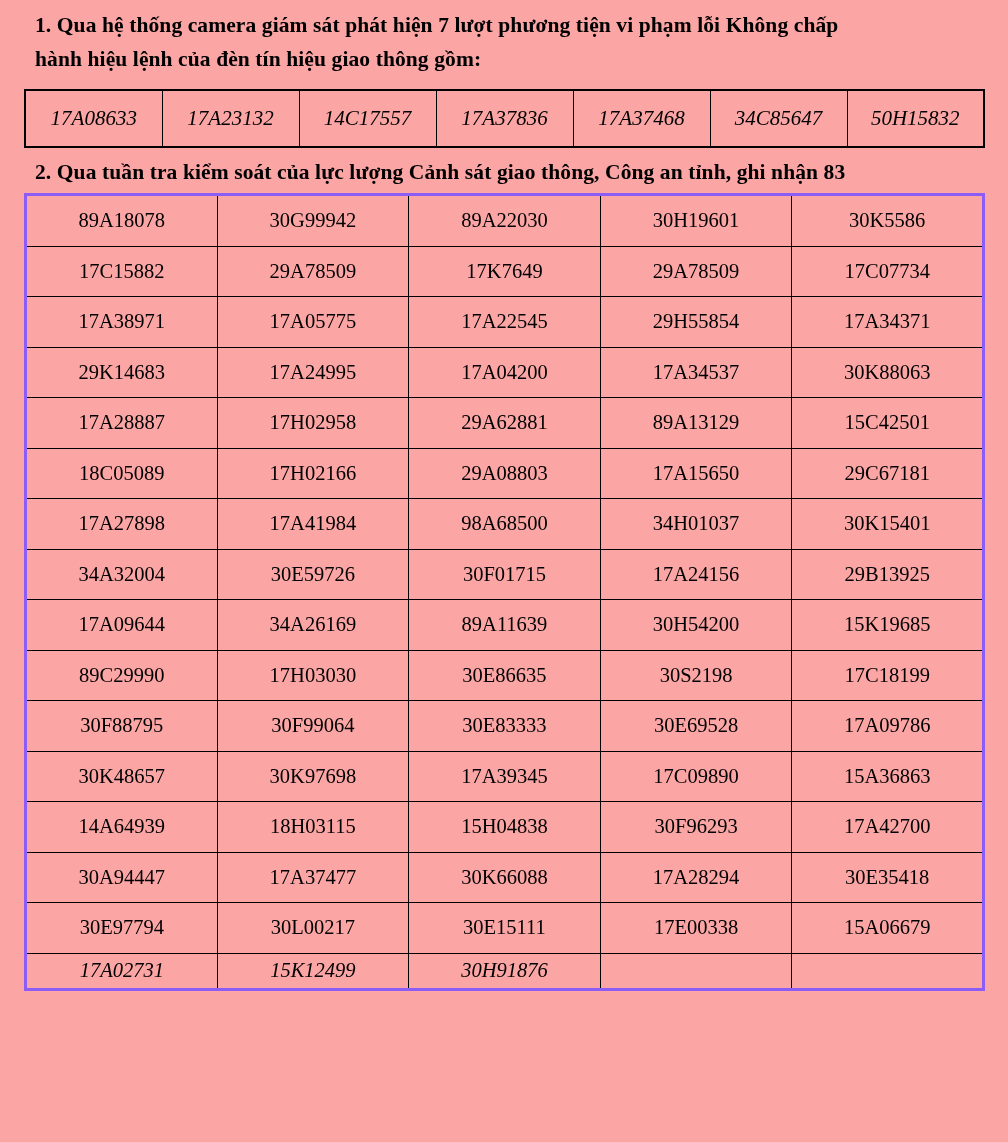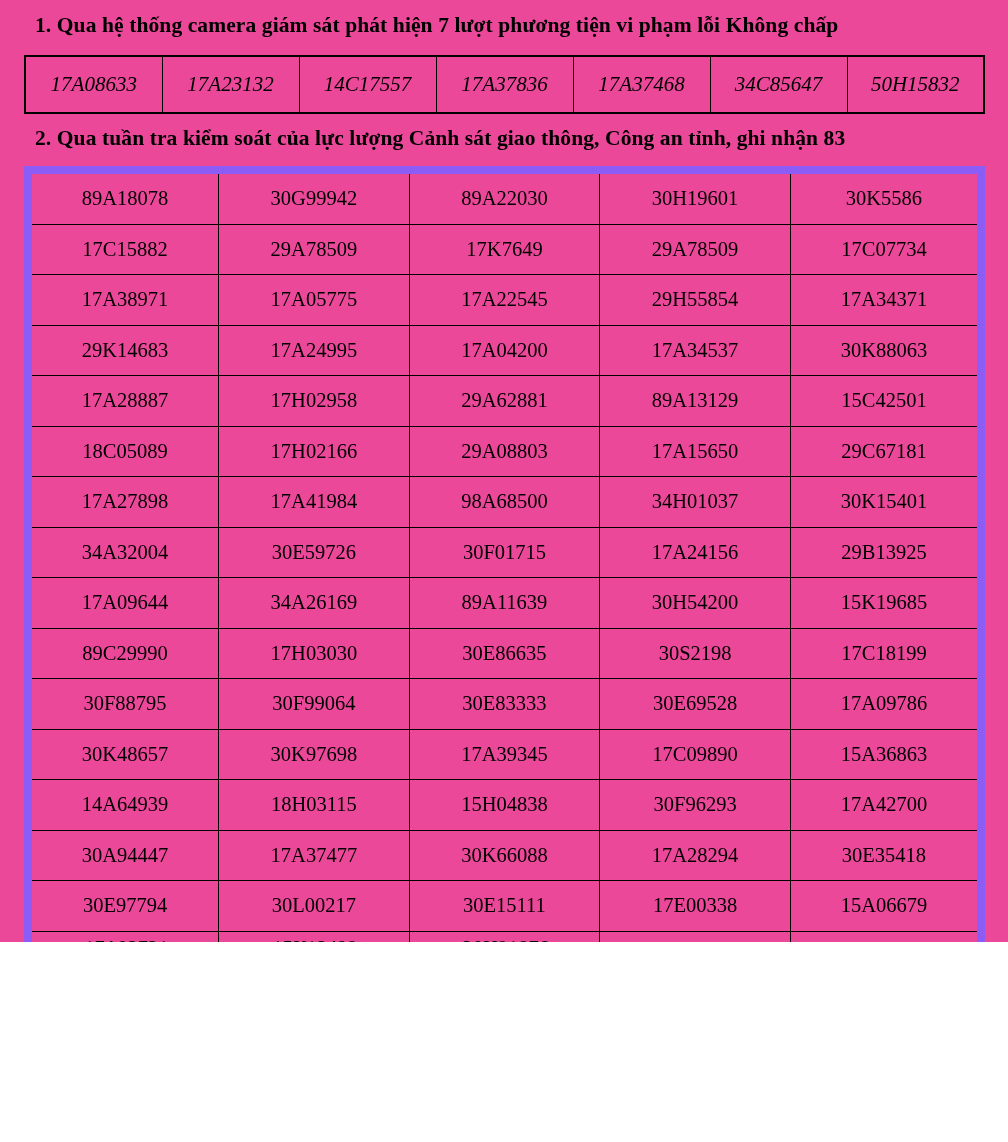--- a/index.html
+++ b/index.html
@@ -5,22 +5,22 @@
   html, body {
     margin: 0;
     padding: 0;
     background: #ffffff;
     color: #000000;
     font-family: "Liberation Serif", "DejaVu Serif", serif;
   }
   .page {
     position: relative;
     width: 1008px;
-    height: 942px;
-    background: #ec4899;
+    height: 1142px;
+    background: #fca5a5;
     box-sizing: border-box;
     padding: 8px 22px 0 24px;
     overflow: hidden;
   }
   .heading {
     margin: 0 0 0 11px;
     font-size: 21.5px;
     font-weight: bold;
     line-height: 34px;
     letter-spacing: 0.1px;
@@ -42,33 +42,34 @@
     overflow: hidden;
     white-space: nowrap;
   }
   table.t1 {
     margin-top: 13px;
     border: 2px solid #000000;
     font-style: italic;
   }
   table.t1 td { height: 55px; }
   table.t2 {
-    margin-top: 11px;
-    border: 8px solid #8b5cf6;
+    margin-top: 4px;
+    border: 3px solid #8b5cf6;
   }
   table.t2 td { height: 49.5px; font-size: 20.5px; }
   table.t2 tr:last-child td { height: 34px; font-style: italic; }
 </style>
 </head>
 <body>
 
 <div class="page">
 
   <p class="heading">
     <span>1. Qua hệ thống camera giám sát phát hiện 7 lượt phương tiện vi phạm lỗi Không chấp</span><br>
+    <span>hành hiệu lệnh của đèn tín hiệu giao thông gồm:</span>
   </p>
 
   <table class="plates t1">
     <tbody>
         <tr>
           <td>17A08633</td>
           <td>17A23132</td>
           <td>14C17557</td>
           <td>17A37836</td>
           <td>17A37468</td>

